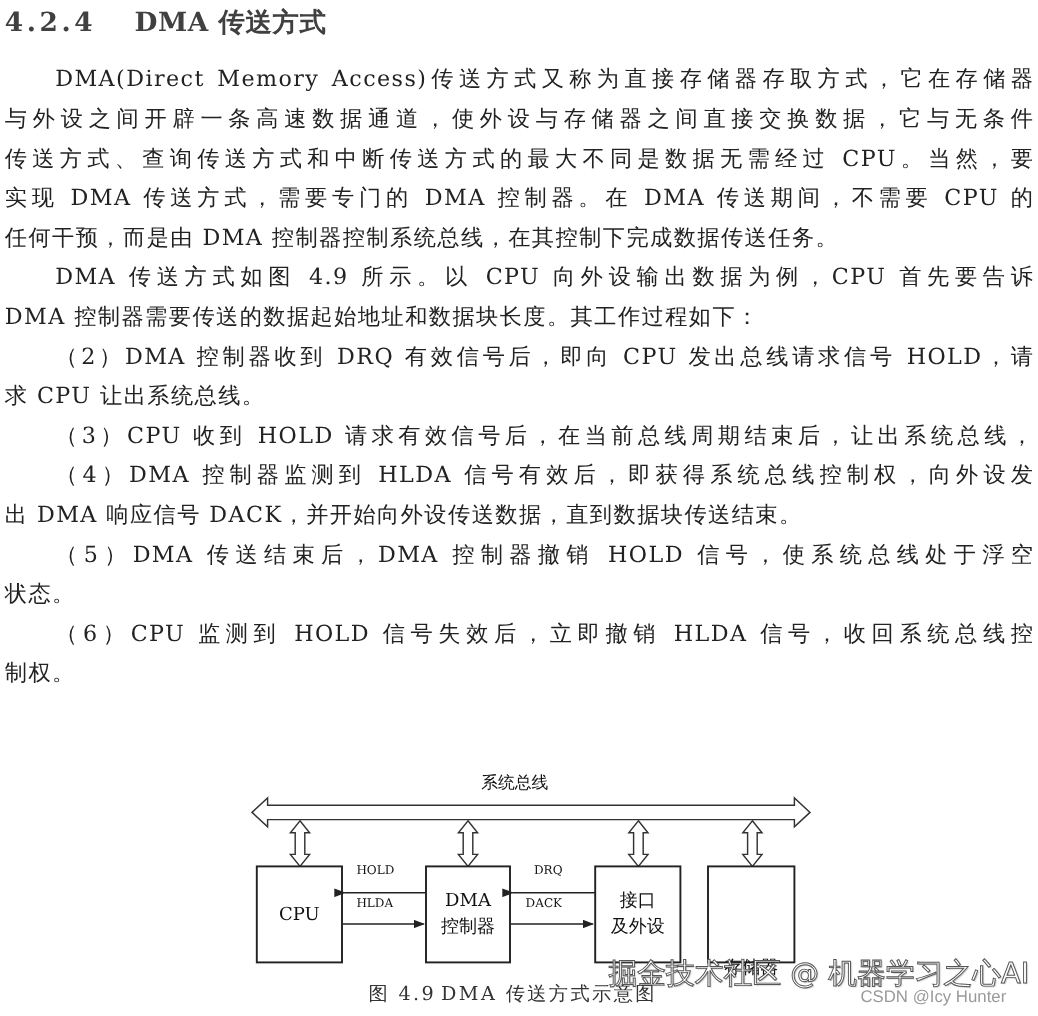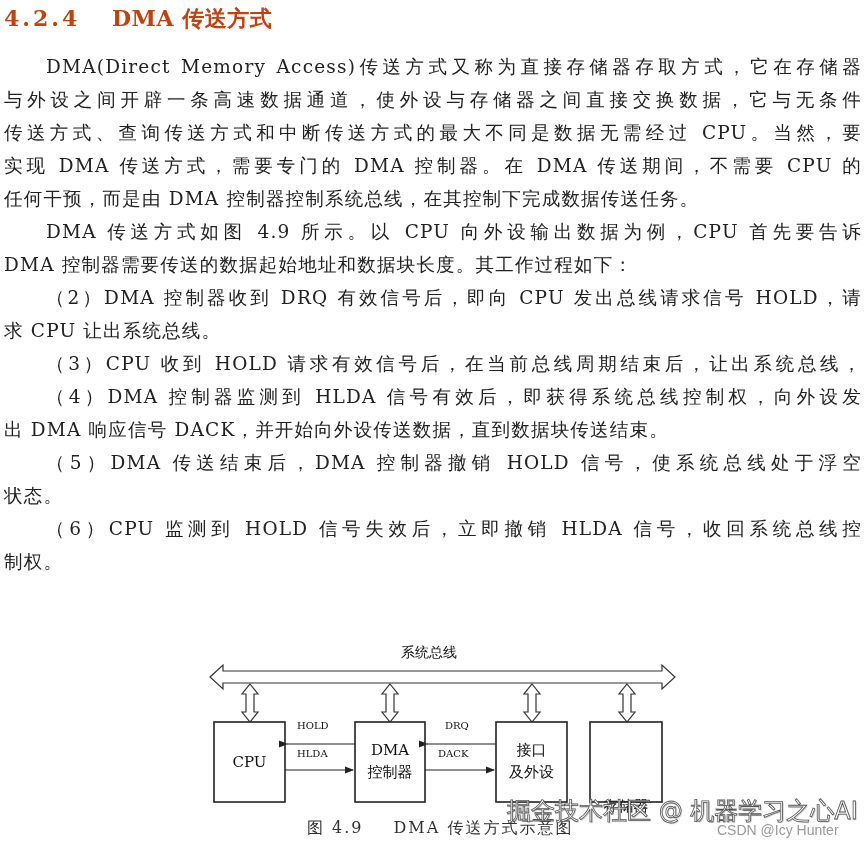--- a/index.html
+++ b/index.html
@@ -15,21 +15,21 @@
       font-family: "DejaVu Serif", "Liberation Serif", serif;
       color: #1a1a1a;
     }
     .heading {
       position: absolute;
       left: 4px;
       top: 4px;
       font-size: 22px;
       font-weight: bold;
       letter-spacing: 0.5px;
-      color: #c2410c;
+      color: #404040;
       font-family: "DejaVu Serif", "Liberation Serif", serif;
     }
     .heading .num {
       display: inline-block;
       width: 108px;
       letter-spacing: 3px;
     }
     .body-text {
       position: absolute;
       left: 4px;
@@ -90,21 +90,21 @@
     .caption {
       position: absolute;
       left: 307px;
       top: 818px;
       font-size: 16px;
       letter-spacing: 2px;
       color: #333;
       font-family: "DejaVu Serif", "Liberation Serif", serif;
     }
     .caption .fignum {
-      margin-right: 30px;
+      margin-right: 4px;
     }
     .watermark-1 {
       position: absolute;
       left: 507px;
       top: 795px;
       font-size: 24px;
       color: #ffffff;
       font-family: "DejaVu Sans", "Liberation Sans", sans-serif;
       -webkit-text-stroke: 0.8px #555;
       text-shadow: 1px 1px 1px rgba(0,0,0,0.25);

